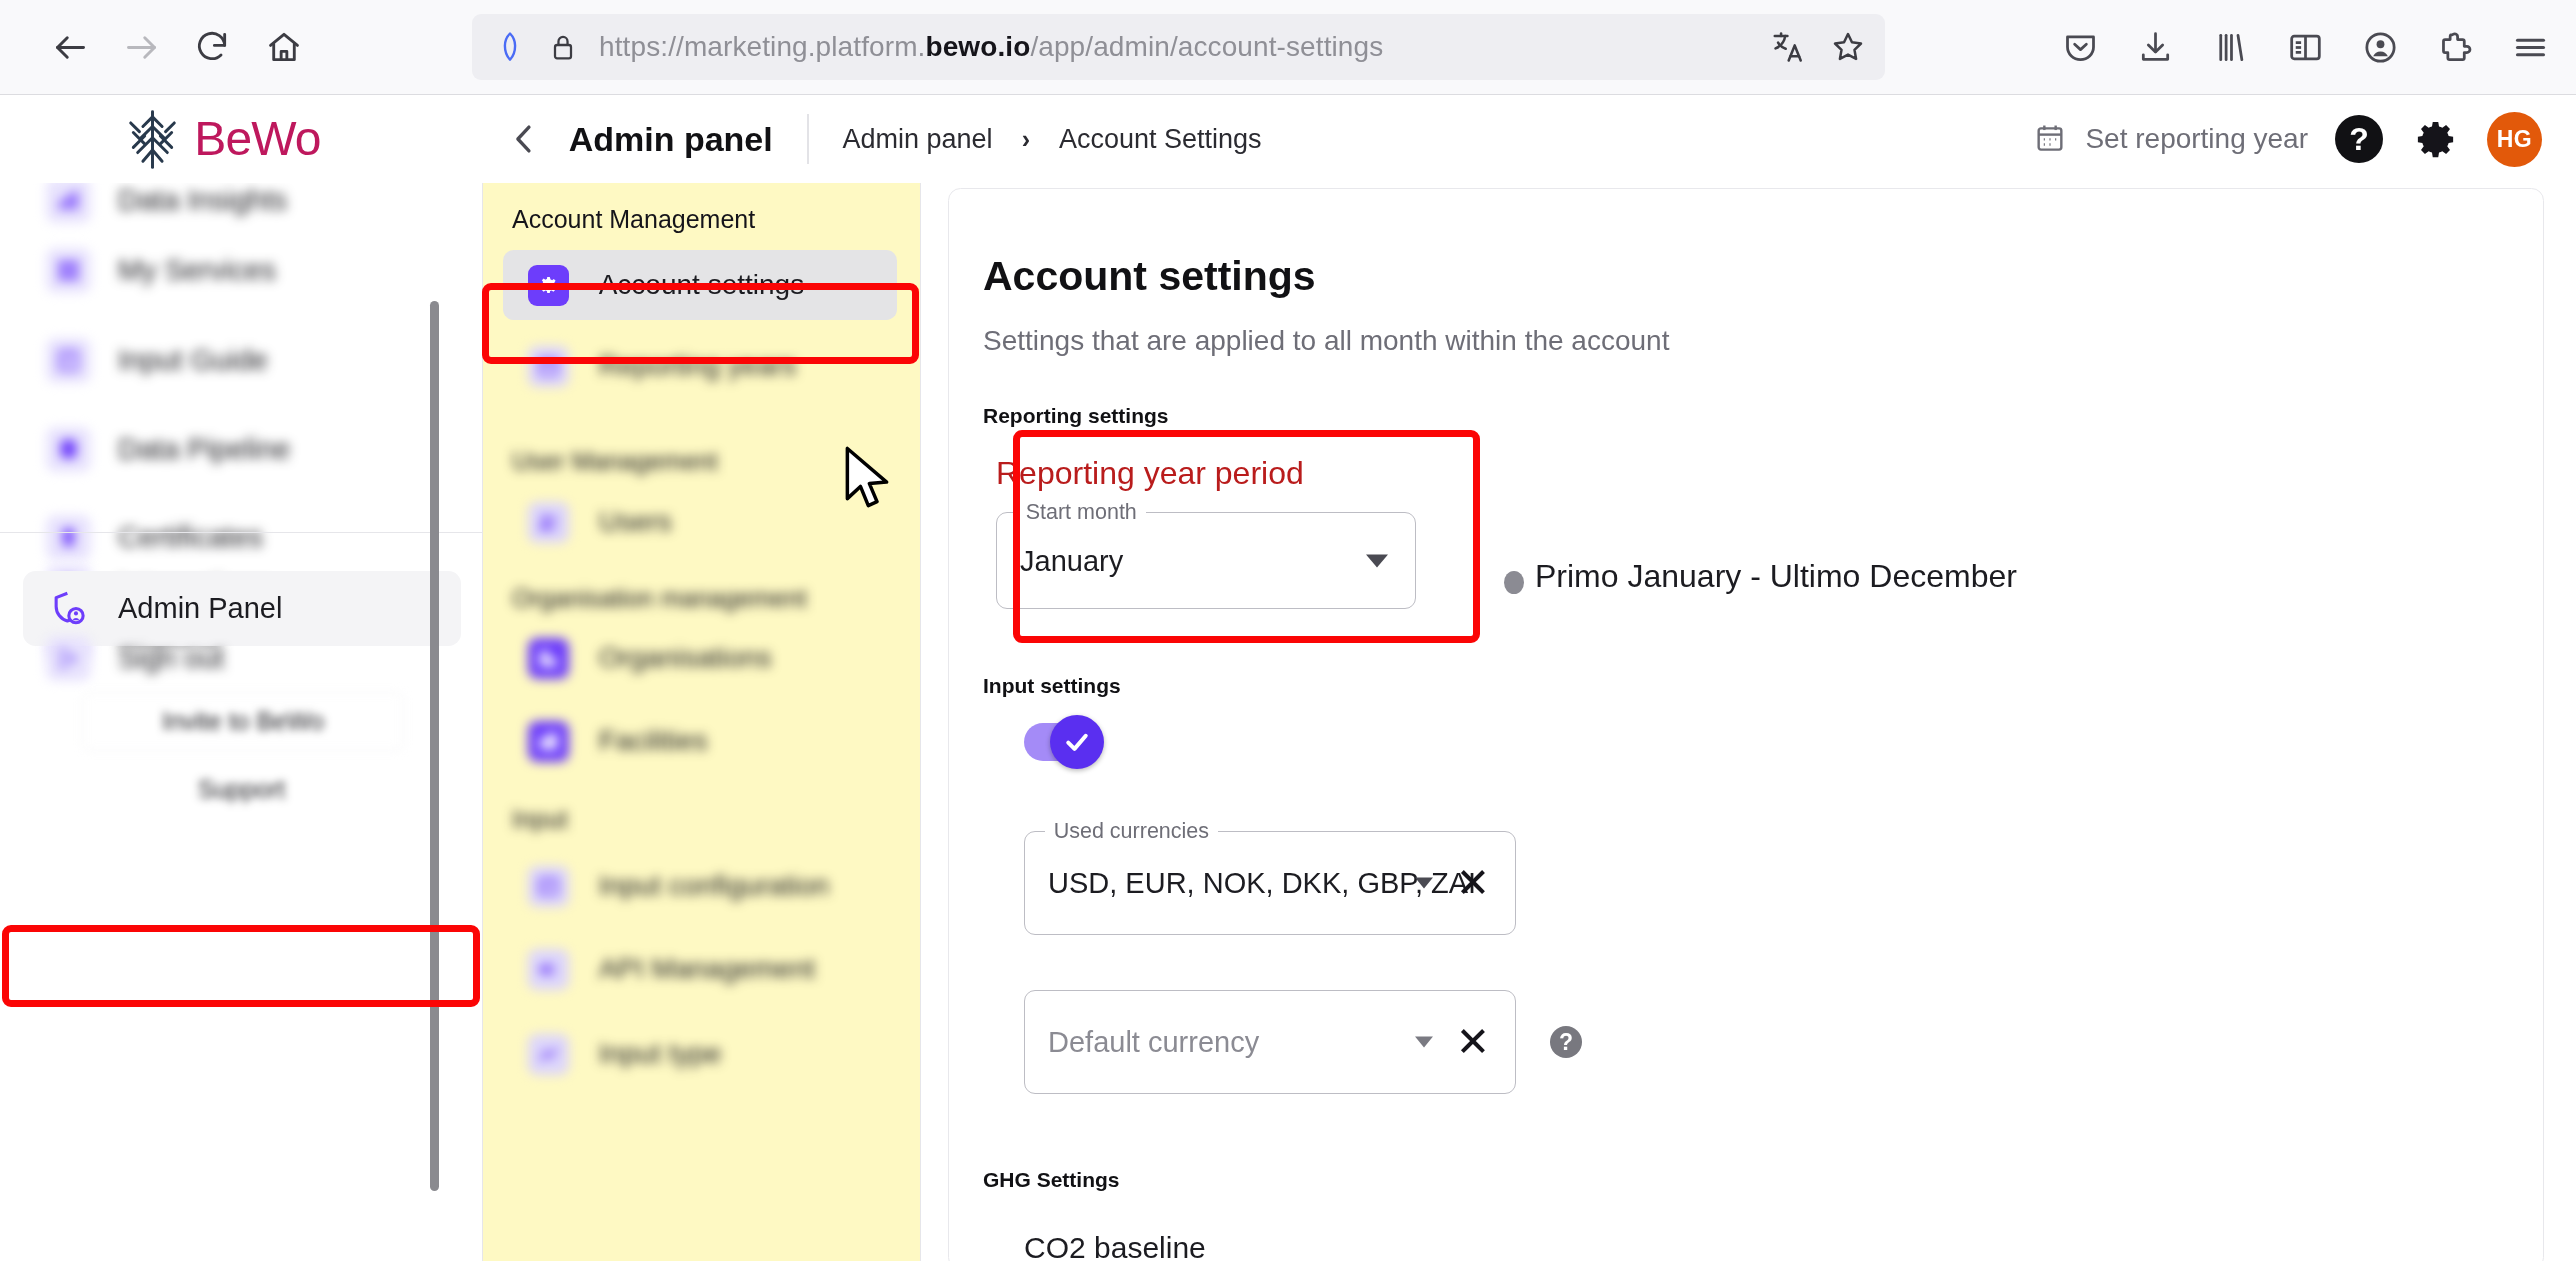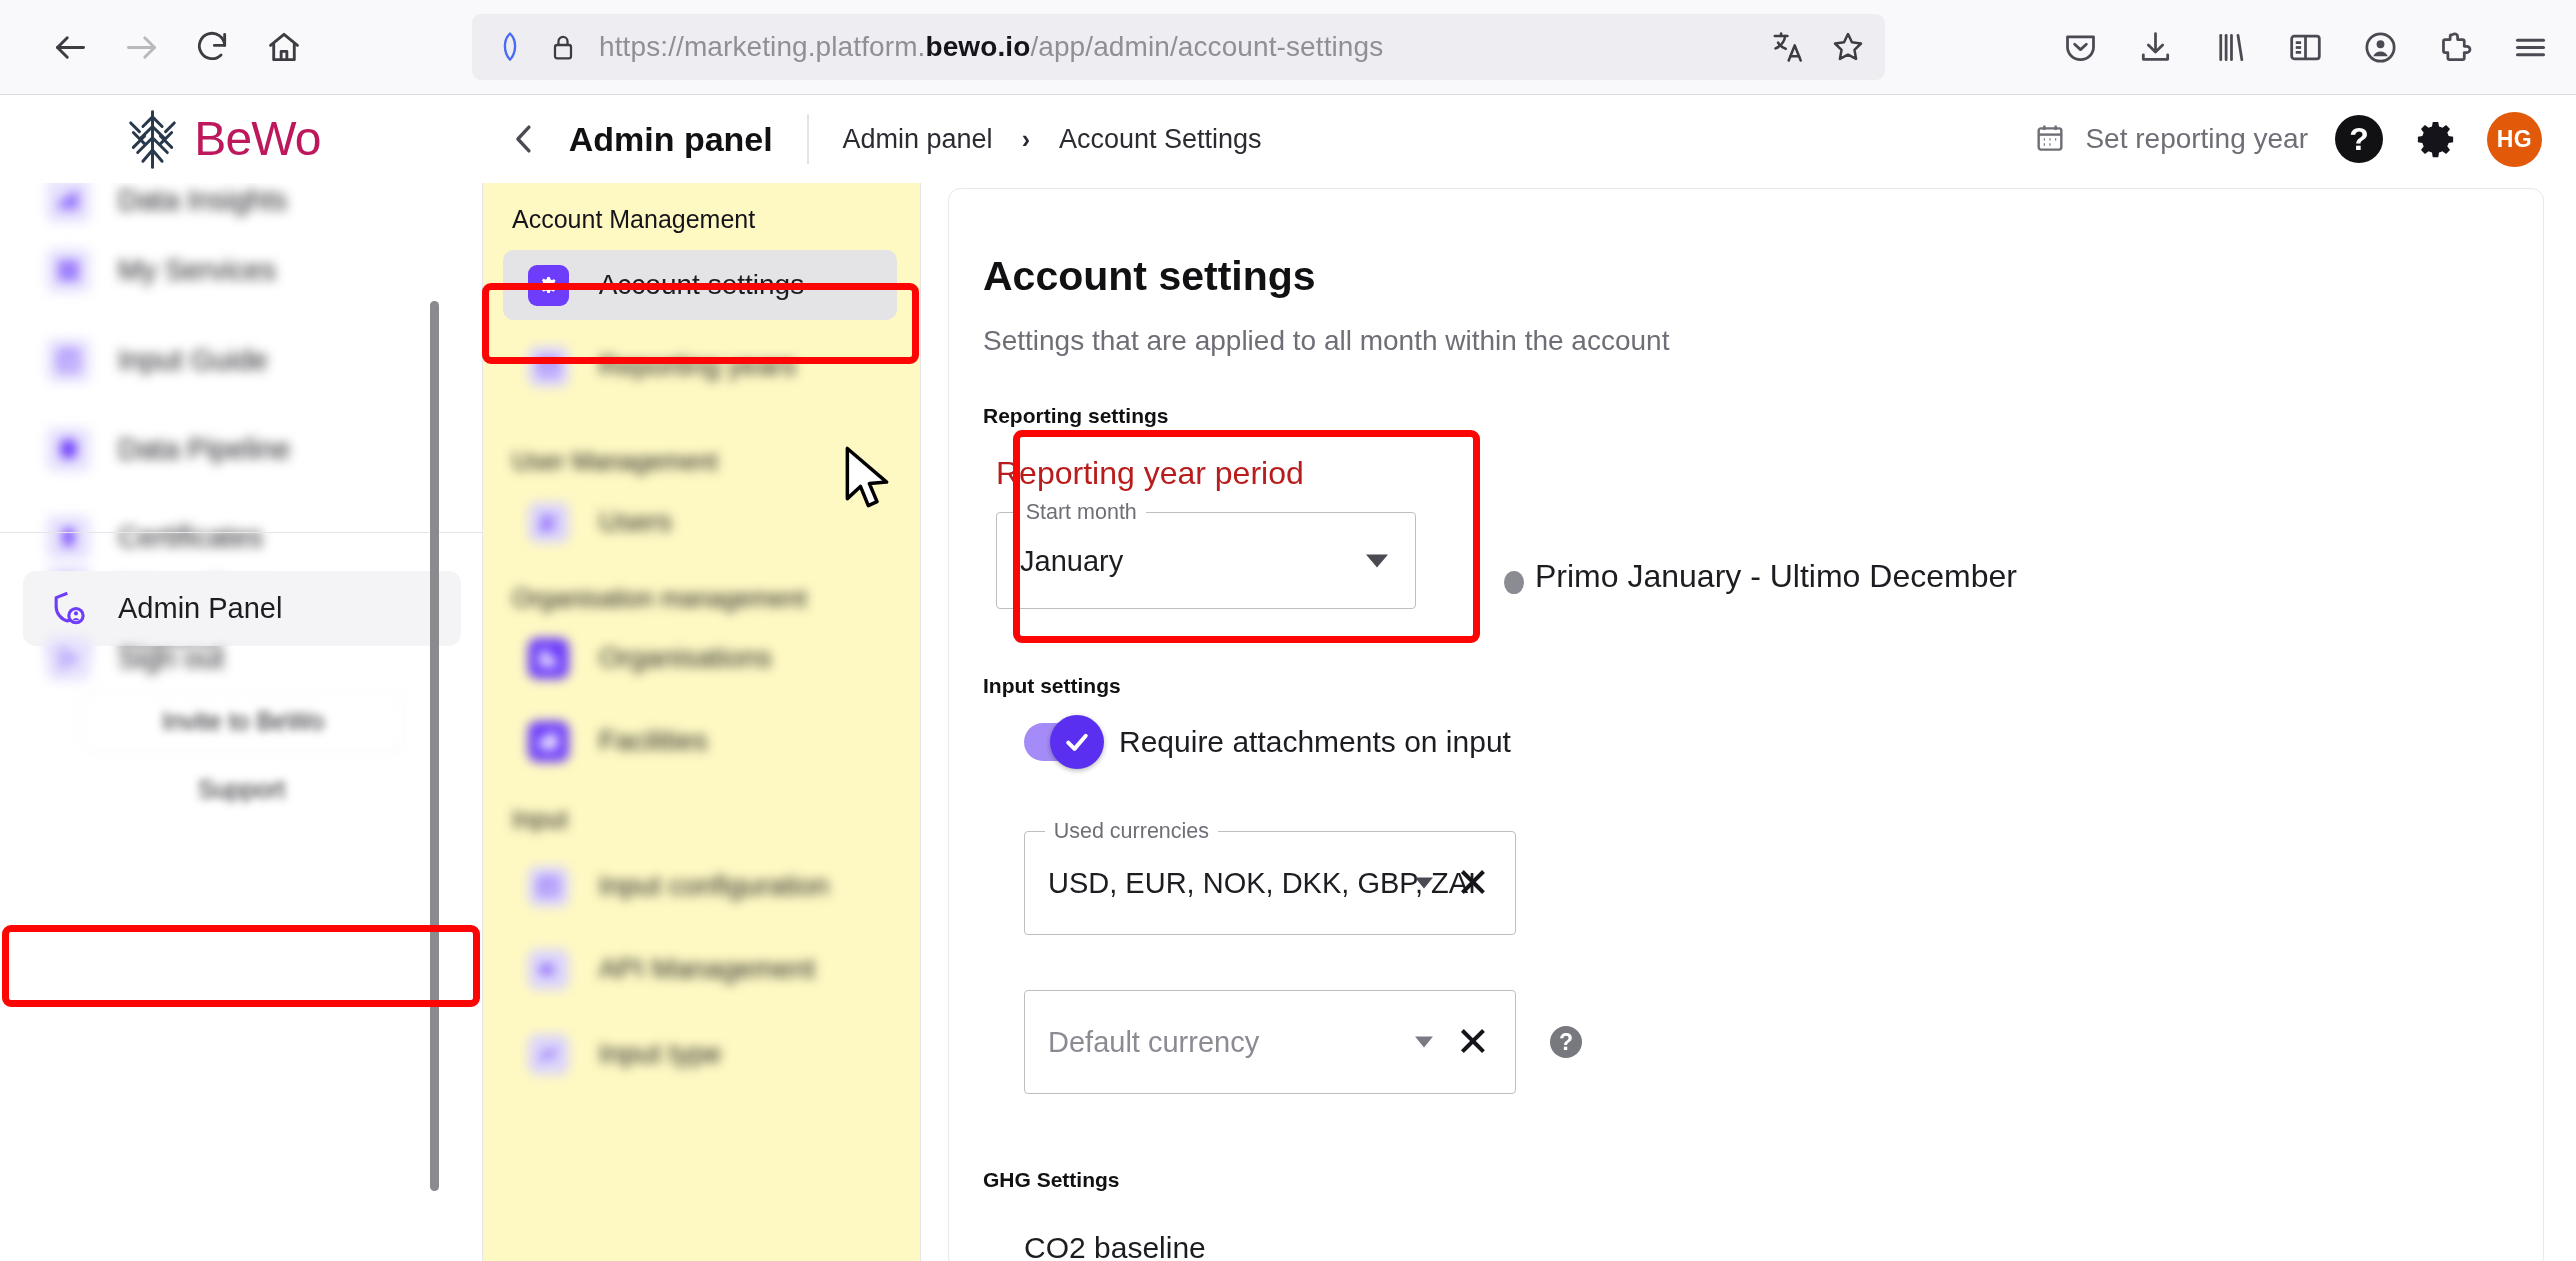--- a/index.html
+++ b/index.html
@@ -184,21 +184,21 @@
     background: #ffffff;
     border: 0.9px solid #e8e8ec;
     border-radius: 12.5px;
   }
   .m-h1 { position:absolute; left: 34px; top: 64px; font-size: 41px; font-weight: 700; color: #111114; }
   .m-sub { position:absolute; left: 34px; top: 136px; font-size: 28px; color: #6e6e77; }
   .m-h2 { position:absolute; left: 34px; font-size: 21px; font-weight: 700; color: #111114; }
 
   .fieldset {
     position: absolute;
-    border: 0.9px solid #bdbdc4; border-radius: 4px;
+    border: 0.9px solid #bdbdc4; border-radius: 11px;
     background: #ffffff;
   }
   .fs-legend {
     position: absolute; top: -13.4px; left: 19.7px;
     background: #ffffff; padding: 0 9px;
     font-size: 21.5px; color: #6e6e77; white-space: nowrap;
   }
   .fs-value {
     position: absolute; left: 23px; top: 50%; transform: translateY(-50%);
     font-size: 29px; color: #1c1c21; white-space: nowrap;
@@ -663,21 +663,20 @@
     <div class="m-h2" style="top:485px">Input settings</div>
 
     <div class="toggle-row" style="left:75px; top:534px;">
       <span class="tgl">
         <span class="knob">
           <svg viewBox="0 0 24 24" fill="none" stroke="#ffffff" stroke-width="3.2" stroke-linecap="round" stroke-linejoin="round">
               <polyline points="5,12.5 10,17.5 19,7"></polyline>
             </svg>
         </span>
       </span>
-      <span class="tgl-lbl">Require attachments on input</span>
     </div>
 
     <div class="fieldset" style="left:75px; top:642px; width:492px; height:104px;">
       <span class="fs-legend">Used currencies</span>
       <span class="fs-value">USD, EUR, NOK, DKK, GBP, ZAI</span>
       <span class="caret" style="right:82px; border-left-width:9.8px; border-right-width:9.8px; border-top-width:11.6px;"></span>
       <span class="clear-x" style="right:25px;">✕</span>
     </div>
 
     <div class="fieldset" style="left:75px; top:801px; width:492px; height:104px;">

